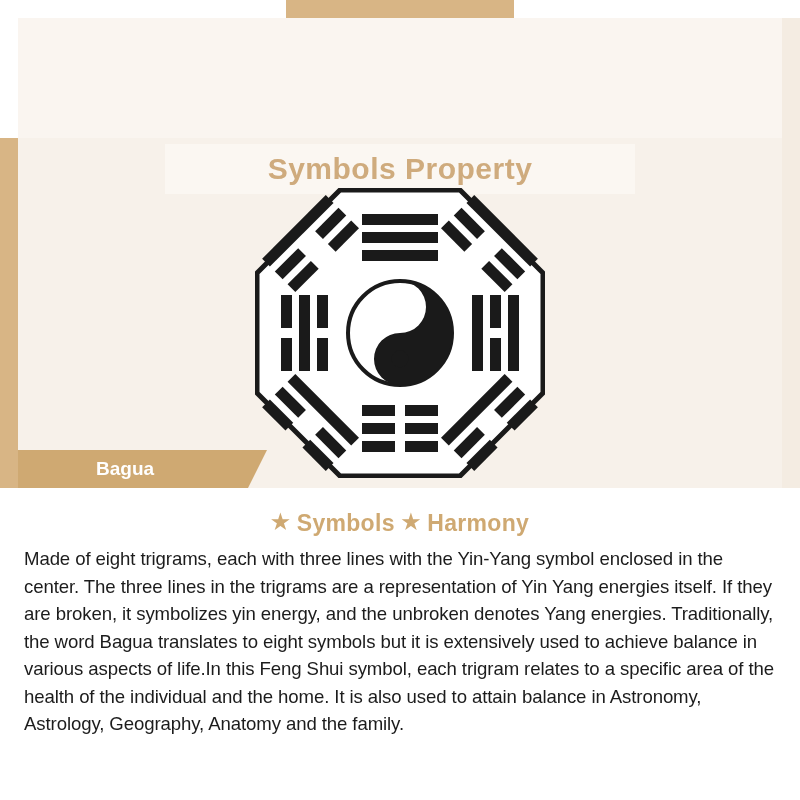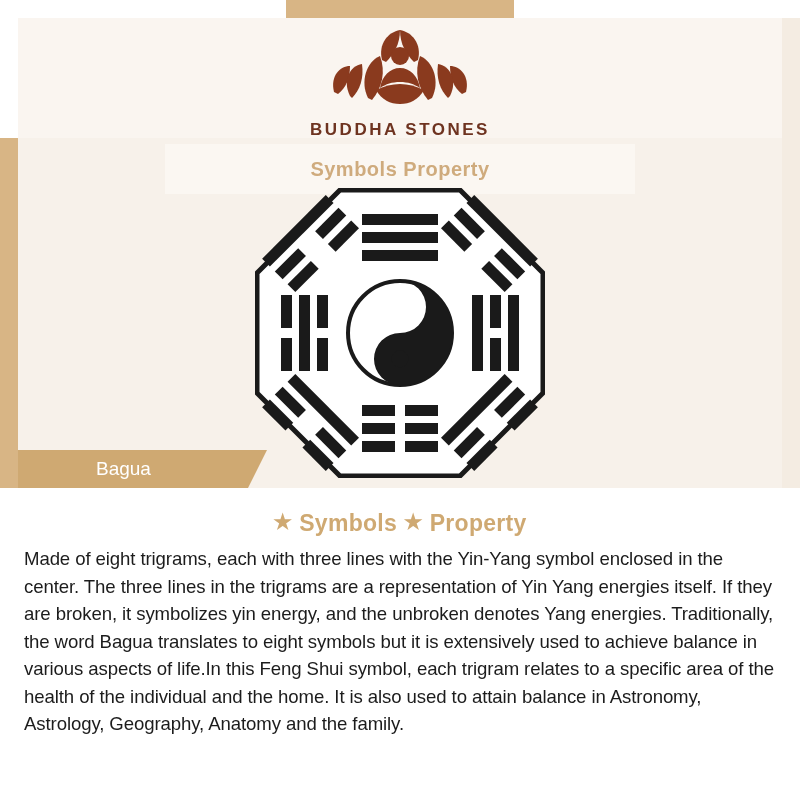--- a/index.html
+++ b/index.html
@@ -88,21 +88,21 @@
   .title-banner {
     position: absolute;
     left: 165px; top: 144px;
     width: 470px; height: 50px;
     background: #fbf7f2;
     display: flex;
     align-items: center;
     justify-content: center;
   }
   .title-text {
-    font-size: 20px;
+    font-size: 30px;
     font-weight: bold;
     color: #cfab7d;
     letter-spacing: 0.5px;
   }
   
   .bagua-area {
     position: absolute;
     left: 0; top: 200px;
     width: 800px; height: 270px;
     display: flex;
@@ -110,21 +110,21 @@
     justify-content: center;
   }
   
   .label-tab {
     position: absolute;
     left: 18px; top: 450px;
     width: 230px; height: 38px;
     background: #cfa972;
     color: #ffffff;
     font-size: 19px;
-    font-weight: normal;
+    font-weight: bold;
     display: flex;
     align-items: center;
     padding-left: 78px;
     box-sizing: border-box;
   }
   .label-tab::after {
     content: "";
     position: absolute;
     right: -19px; top: 0;
     border-top: 38px solid #cfa972;
@@ -166,46 +166,20 @@
 
   <div class="top-band"></div>
   <div class="top-white-left"></div>
   <div class="top-white-right"></div>
   <div class="left-band"></div>
   <div class="left-band-white-top"></div>
 
   <div class="cream-panel"></div>
   <div class="cream-panel-top"></div>
 
-  <div class="logo-wrap">
-    <span>
-      <svg class="lotus" width="160" height="90" viewBox="0 0 160 90" xmlns="http://www.w3.org/2000/svg">
-        <g fill="#8a3a1e">
-
-          <path d="M14 66 C10 50 20 40 30 40 C30 52 26 62 18 68 Z"></path>
-          <path d="M30 70 C22 54 30 40 42 38 C44 52 40 64 32 72 Z"></path>
-          <path d="M146 66 C150 50 140 40 130 40 C130 52 134 62 142 68 Z"></path>
-          <path d="M130 70 C138 54 130 40 118 38 C116 52 120 64 128 72 Z"></path>
-
-          <path d="M48 72 C40 56 46 36 60 30 C66 46 62 62 52 74 Z"></path>
-          <path d="M112 72 C120 56 114 36 100 30 C94 46 98 62 108 74 Z"></path>
-
-          <path d="M62 34 C58 18 68 6 80 4 C80 18 74 28 66 36 Z"></path>
-          <path d="M98 34 C102 18 92 6 80 4 C80 18 86 28 94 36 Z"></path>
-
-          <circle cx="80" cy="30" r="9"></circle>
-
-          <path d="M80 42 C70 42 62 50 60 62 C66 58 72 56 80 56 C88 56 94 58 100 62 C98 50 90 42 80 42 Z"></path>
-
-          <path d="M56 64 C64 60 72 58 80 58 C88 58 96 60 104 64 C98 74 90 78 80 78 C70 78 62 74 56 64 Z"></path>
-        </g>
-      </svg>
-    </span>
-    <div class="brand-name">BUDDHA STONES</div>
-  </div>
 
   <div class="title-banner">
     <span class="title-text">Symbols Property</span>
   </div>
 
   <div class="bagua-area">
     <span>
       <svg width="290" height="290" viewBox="0 0 290 290" xmlns="http://www.w3.org/2000/svg">
         <defs>
           <clipPath id="yinclip">
@@ -284,18 +258,18 @@
 
   <div class="label-tab">
     <span>Bagua</span>
   </div>
 
   <div class="bottom">
     <div class="tagline">
       <span class="star">★</span>
       <span>Symbols</span>
       <span class="star">★</span>
-      <span>Property</span>
+      <span>Harmony</span>
     </div>
     <p class="body-text">Made of eight trigrams, each with three lines with the Yin-Yang symbol enclosed in the center. The three lines in the trigrams are a representation of Yin Yang energies itself. If they are broken, it symbolizes yin energy, and the unbroken denotes Yang energies. Traditionally, the word Bagua translates to eight symbols but it is extensively used to achieve balance in various aspects of life.In this Feng Shui symbol, each trigram relates to a specific area of the health of the individual and the home. It is also used to attain balance in Astronomy, Astrology, Geography, Anatomy and the family.</p>
   </div>
 
 </div>
 
 </body></html>

